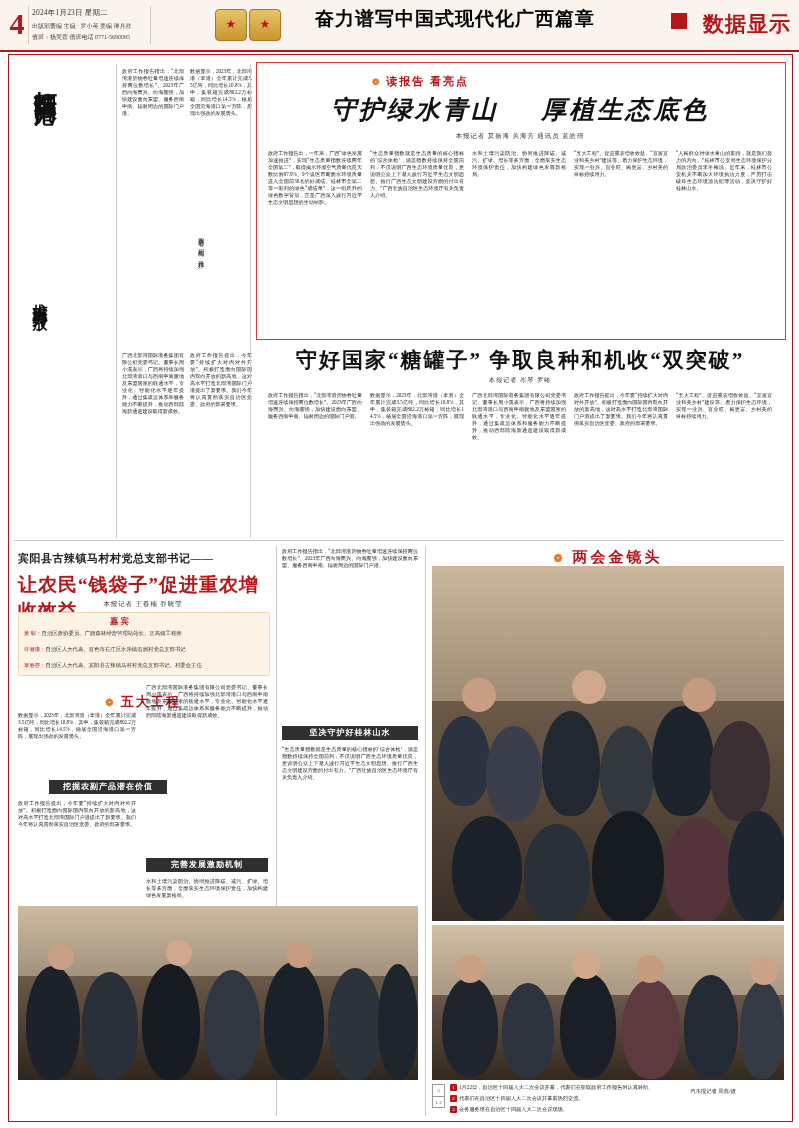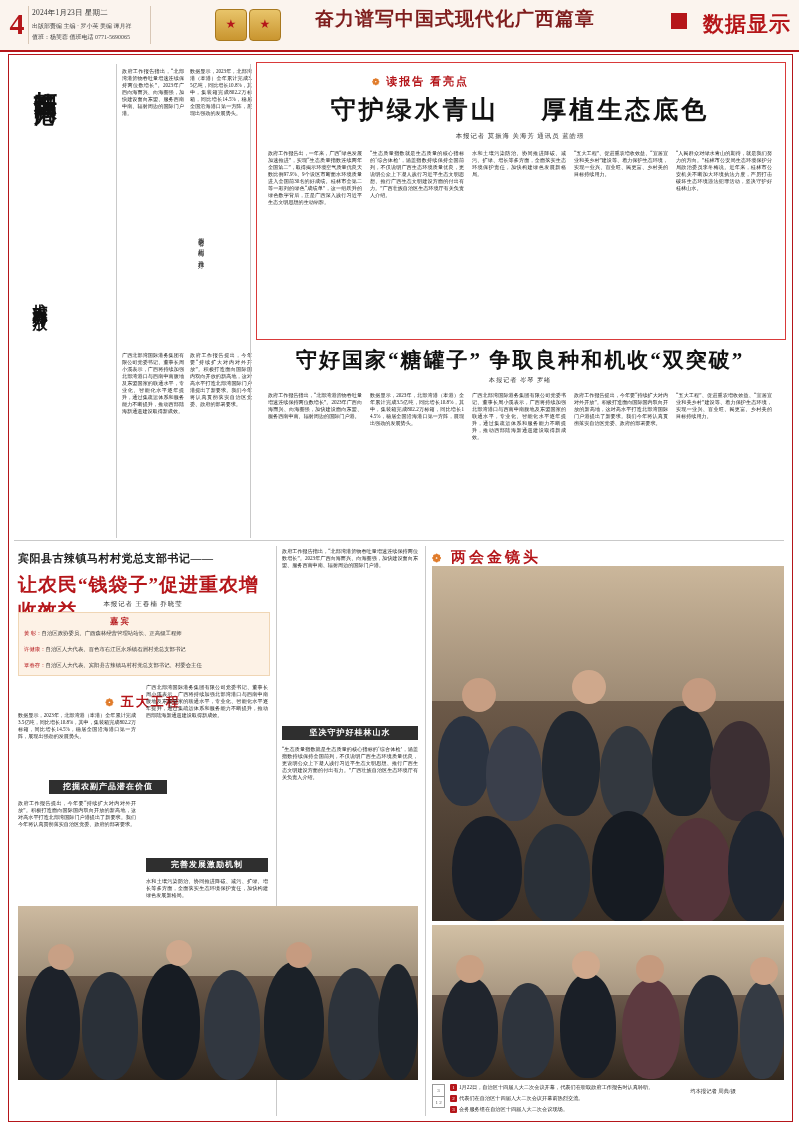--- a/index.html
+++ b/index.html
@@ -15,21 +15,21 @@
   .mh-sep{position:absolute;left:28px;top:6px;width:1px;height:38px;background:#d8c7b6;}
   .mh-sep2{position:absolute;left:150px;top:6px;width:1px;height:38px;background:#d8c7b6;}
 
   .emblem{position:absolute;left:215px;top:7px;width:68px;height:34px;}
   .emblem .e1,.emblem .e2{position:absolute;top:2px;width:30px;height:30px;border-radius:4px;background:linear-gradient(#e8c46a,#c9952f);border:1px solid #a8781f;}
   .emblem .e1{left:0;}
   .emblem .e2{left:34px;}
   .emblem .star{position:absolute;top:8px;left:9px;width:12px;height:12px;color:#b5161a;font-size:12px;line-height:12px;text-align:center;}
 
   .mh-title{position:absolute;left:290px;top:6px;width:330px;text-align:center;}
-  .mh-title .t1{font-size:19px;font-weight:bold;color:#7f1d1d;letter-spacing:1px;font-family:"Liberation Serif",serif;}
+  .mh-title .t1{font-size:19px;font-weight:bold;color:#000000;letter-spacing:1px;font-family:"Liberation Serif",serif;}
   .mh-title .t2{margin-top:3px;font-size:10px;color:#b5161a;letter-spacing:.5px;}
 
   .mh-logo{position:absolute;right:8px;top:10px;width:120px;height:30px;}
   .mh-logo .lg{position:absolute;right:0;top:0;font-size:21px;font-weight:bold;color:#b5161a;letter-spacing:1px;font-family:"Liberation Serif",serif;}
   .mh-logo .sq{position:absolute;right:104px;top:3px;width:16px;height:16px;background:#b5161a;}
 
   
   .frame{position:absolute;left:8px;top:54px;width:783px;height:1066px;border:1.5px solid #b5161a;}
 
   
@@ -43,21 +43,21 @@
   .vhead{position:absolute;writing-mode:vertical-rl;text-orientation:upright;font-weight:bold;
          font-family:"Liberation Serif",serif;color:#111;letter-spacing:2px;}
   .vhead.big{font-size:23px;}
   .vhead.sub{font-size:15px;}
   .byline-v{position:absolute;writing-mode:vertical-rl;text-orientation:upright;font-size:6.2px;color:#333;letter-spacing:1px;}
 
   
   .redbox{position:absolute;left:256px;top:62px;width:528px;height:276px;border:1.6px solid #d93a3a;}
   .rb-tag{position:absolute;left:372px;top:74px;font-size:11px;font-weight:bold;color:#b5161a;letter-spacing:2px;}
   .rb-tag .dot{color:#e07b2a;font-size:9px;}
-  .rb-title{position:absolute;left:256px;top:93px;width:528px;text-align:center;font-size:25px;font-weight:bold;letter-spacing:3px;color:#111;}
+  .rb-title{position:absolute;left:256px;top:93px;width:528px;text-align:center;font-size:25px;font-weight:bold;letter-spacing:3px;color:#111;font-style:italic;}
   .rb-by{position:absolute;left:256px;top:132px;width:528px;text-align:center;font-size:6.4px;color:#333;letter-spacing:1px;}
 
   
   .mid-title{position:absolute;left:256px;top:346px;width:528px;text-align:center;font-size:21px;font-weight:bold;letter-spacing:2px;color:#111;}
   .mid-by{position:absolute;left:256px;top:376px;width:528px;text-align:center;font-size:6.2px;color:#333;letter-spacing:1px;}
 
   
   .feat-kicker{position:absolute;left:18px;top:551px;font-size:11px;font-weight:bold;color:#222;letter-spacing:.5px;}
   .feat-title{position:absolute;left:18px;top:572px;width:250px;font-size:19px;font-weight:bold;color:#b5161a;letter-spacing:1px;}
   .feat-by{position:absolute;left:18px;top:600px;width:250px;text-align:center;font-size:6.4px;color:#333;letter-spacing:1px;}
@@ -66,21 +66,21 @@
   .guest-title{position:absolute;left:110px;top:616px;font-size:8.5px;color:#b5161a;font-weight:bold;letter-spacing:2px;}
   .guest-row{position:absolute;left:24px;font-size:5.4px;color:#333;width:238px;}
   .guest-row b{color:#b5161a;font-weight:normal;}
 
   .rt-title{position:absolute;left:18px;top:693px;width:250px;text-align:center;font-size:13px;font-weight:bold;color:#b5161a;letter-spacing:2px;}
   .rt-title .dot{color:#e07b2a;font-size:10px;}
 
   .sub-band{position:absolute;background:#2f2f2f;color:#fff;font-size:8px;font-weight:bold;letter-spacing:1px;text-align:center;line-height:14px;height:14px;}
 
   
-  .jj-title{position:absolute;left:432px;top:548px;width:352px;text-align:left;font-size:15px;font-weight:bold;color:#b5161a;letter-spacing:3px;}
+  .jj-title{position:absolute;left:432px;top:548px;width:352px;text-align:center;font-size:15px;font-weight:bold;color:#b5161a;letter-spacing:3px;}
   .jj-title .dot{color:#e07b2a;font-size:11px;}
 
   .photo{position:absolute;overflow:hidden;background:#6b7b8c;}
   .photo .sky{position:absolute;left:0;top:0;right:0;height:38%;background:linear-gradient(#d9c9b3,#b9a88f);}
   .photo .floor{position:absolute;left:0;bottom:0;right:0;height:62%;background:linear-gradient(#7d6a57,#4a3c30);}
   .blob{position:absolute;border-radius:50% 50% 45% 45%;}
   .cap{position:absolute;font-size:5.2px;color:#222;line-height:1.5;}
   .capnum{display:inline-block;width:7px;height:7px;line-height:7px;text-align:center;background:#b5161a;color:#fff;font-size:5px;border-radius:1px;margin-right:2px;}
   .credit{position:absolute;font-size:5.4px;color:#333;}
 

